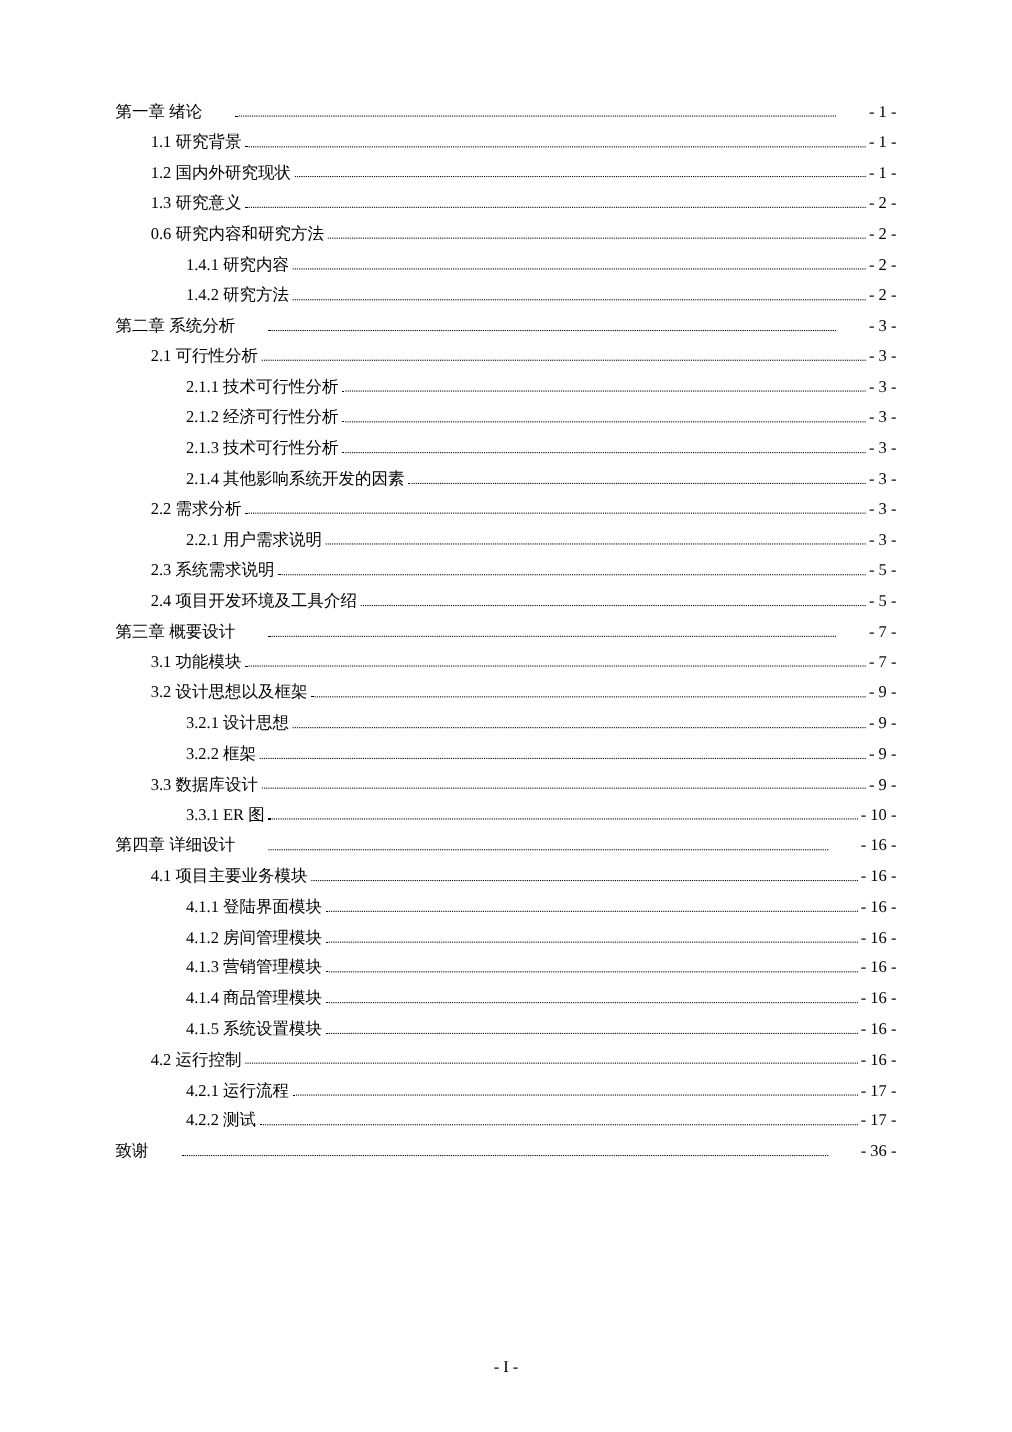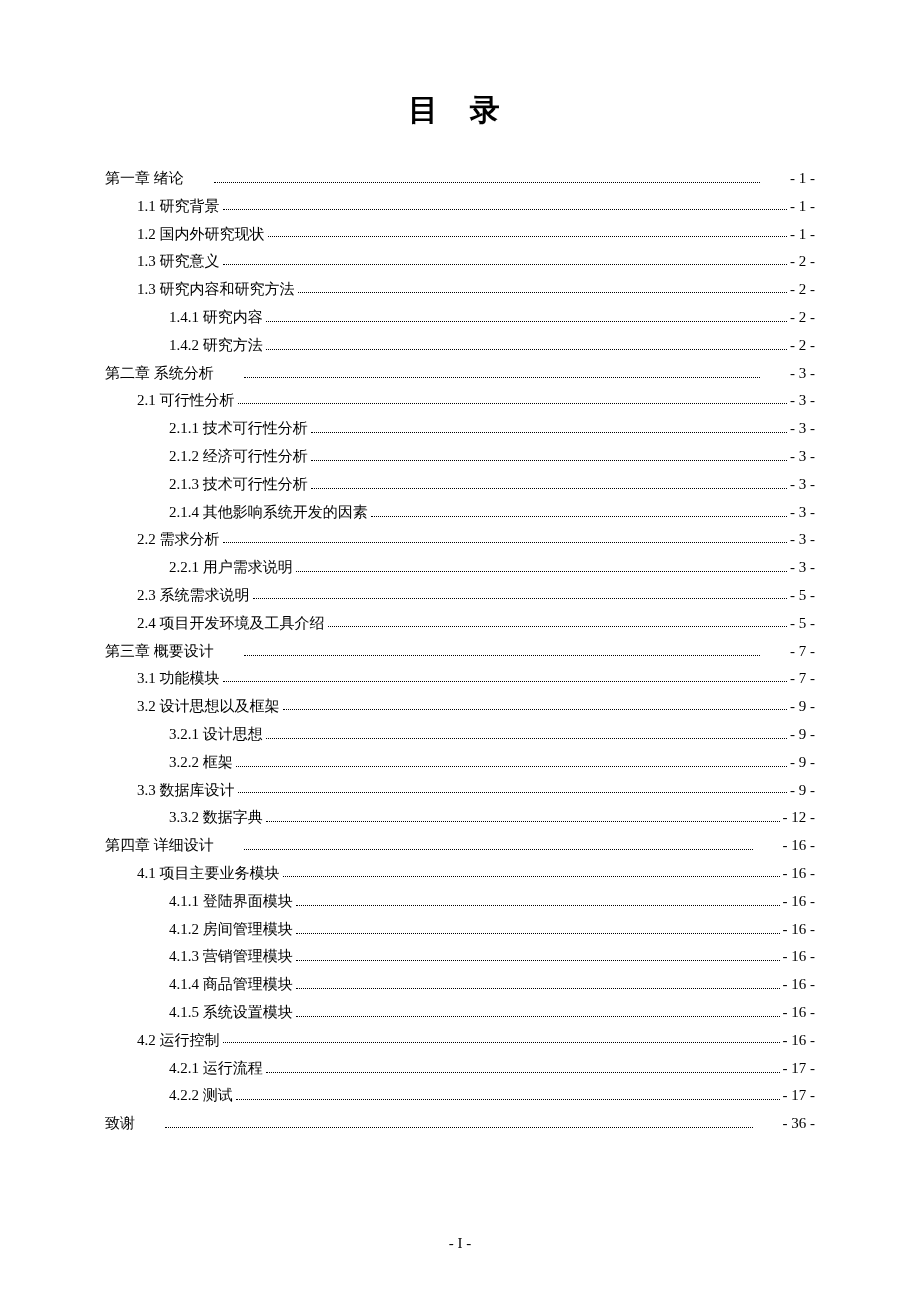--- a/index.html
+++ b/index.html
@@ -63,21 +63,20 @@
       left: 0;
       right: 0;
       text-align: center;
       font-size: 15px;
     }
   </style>
 </head>
 <body>
 
 <div class="page">
-  <div class="title">目 录</div>
   <div class="toc" id="toc-container">
       <div class="toc-entry level-0">
         <span class="label">第一章  绪论</span>
         <span class="dots"></span>
         <span class="page-num">- 1 -</span>
       </div>
       <div class="toc-entry level-1">
         <span class="label">1.1 研究背景</span>
         <span class="dots"></span>
         <span class="page-num">- 1 -</span>
@@ -86,21 +85,21 @@
         <span class="label">1.2 国内外研究现状</span>
         <span class="dots"></span>
         <span class="page-num">- 1 -</span>
       </div>
       <div class="toc-entry level-1">
         <span class="label">1.3 研究意义</span>
         <span class="dots"></span>
         <span class="page-num">- 2 -</span>
       </div>
       <div class="toc-entry level-1">
-        <span class="label">1.3 研究内容和研究方法</span>
+        <span class="label">0.6 研究内容和研究方法</span>
         <span class="dots"></span>
         <span class="page-num">- 2 -</span>
       </div>
       <div class="toc-entry level-2">
         <span class="label">1.4.1 研究内容</span>
         <span class="dots"></span>
         <span class="page-num">- 2 -</span>
       </div>
       <div class="toc-entry level-2">
         <span class="label">1.4.2 研究方法</span>
@@ -181,23 +180,23 @@
         <span class="label">3.2.2 框架</span>
         <span class="dots"></span>
         <span class="page-num">- 9 -</span>
       </div>
       <div class="toc-entry level-1">
         <span class="label">3.3 数据库设计</span>
         <span class="dots"></span>
         <span class="page-num">- 9 -</span>
       </div>
       <div class="toc-entry level-2">
-        <span class="label">3.3.2  数据字典</span>
-        <span class="dots"></span>
-        <span class="page-num">- 12 -</span>
+        <span class="label">3.3.1 ER 图</span>
+        <span class="dots"></span>
+        <span class="page-num">- 10 -</span>
       </div>
       <div class="toc-entry level-0">
         <span class="label">第四章  详细设计</span>
         <span class="dots"></span>
         <span class="page-num">- 16 -</span>
       </div>
       <div class="toc-entry level-1">
         <span class="label">4.1 项目主要业务模块</span>
         <span class="dots"></span>
         <span class="page-num">- 16 -</span>

